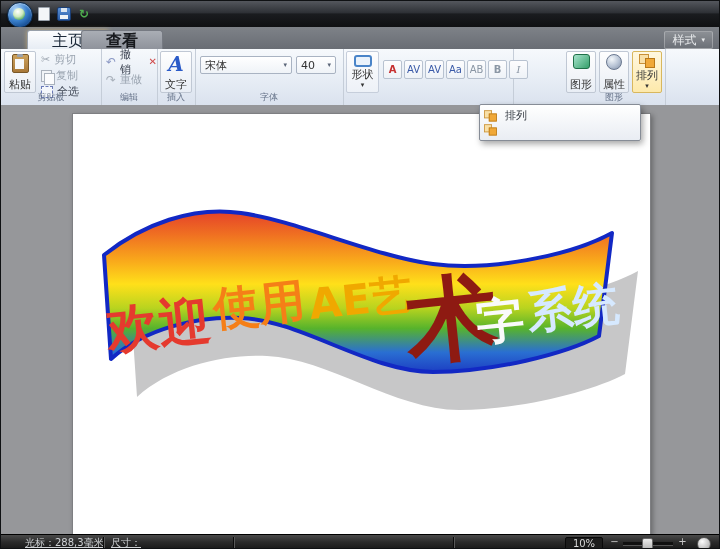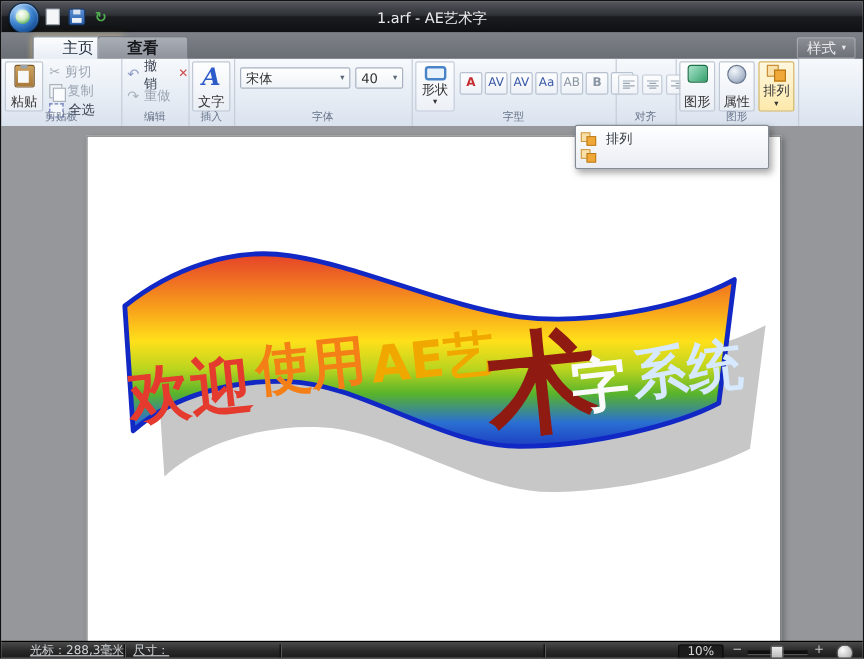--- a/index.html
+++ b/index.html
@@ -19,21 +19,21 @@
   .i-page{width:10px;height:12px;background:#f4f6f8;border:1px solid #98a0aa;border-radius:1px;}
   .i-floppy{width:12px;height:12px;background:linear-gradient(#5a8fd4,#2b5ea8);border:1px solid #1b3e74;border-radius:2px;position:relative;}
   .i-floppy::before{content:"";position:absolute;left:3px;top:0;width:6px;height:4px;background:#d9e4f0;}
   .i-floppy::after{content:"";position:absolute;left:2px;bottom:1px;width:8px;height:4px;background:#eef2f6;}
   .i-refresh{color:#4fae4f;font-size:12px;font-weight:bold;line-height:14px;}
   .wtitle{position:absolute;left:0;right:0;top:6px;text-align:center;font-size:12px;color:#ececee;}
 
   
   .tabrow{position:absolute;left:0;top:26px;right:0;height:22px;
     background:linear-gradient(#7e8288,#696d74);border-bottom:1px solid #5a5e64;}
-  .tab{position:absolute;top:3px;height:19px;line-height:19px;padding:0 24px;font-size:13px;border-radius:3px 3px 0 0;}
+  .tab{position:absolute;top:3px;height:19px;line-height:19px;padding:0 24px;font-size:16px;border-radius:3px 3px 0 0;}
   .tab.active{left:26px;background:linear-gradient(#fcfdfe,#e6ecf4);color:#1c2a3a;
     border:1px solid #98a0aa;border-bottom:none;box-shadow:0 0 5px rgba(255,214,120,.55);}
   .tab.inactive{left:80px;background:linear-gradient(#aaaeb5,#8d919a);color:#17191d;border:1px solid #767a82;border-bottom:none;font-weight:bold;}
   .style-btn{position:absolute;right:6px;top:4px;height:16px;line-height:16px;padding:0 7px;color:#e7e9eb;font-size:12px;
     display:flex;align-items:center;gap:5px;border:1px solid rgba(255,255,255,.28);border-radius:2px;
     background:linear-gradient(rgba(255,255,255,.14),rgba(255,255,255,.02));}
   .caret{font-size:7px;line-height:1;}
 
   
   .ribbon{position:absolute;left:0;top:48px;right:0;height:56px;
@@ -149,21 +149,20 @@
       <div class="qicon">
           <span class="i-page"></span>
         </div>
       <div class="qicon">
           <span class="i-floppy"></span>
         </div>
       <div class="qicon">
           <span class="i-refresh">↻</span>
         </div>
     </div>
-    <div class="wtitle">1.arf - AE艺术字</div>
   </div>
 
   <div class="tabrow">
     <div class="tab active">主页</div>
     <div class="tab inactive">查看</div>
     <div class="style-btn">
       <span>样式</span>
       <span class="caret">▾</span>
     </div>
   </div>
@@ -235,52 +234,22 @@
       </div>
       <div class="fsrow">
         <div class="fbtn c-red">A</div>
         <div class="fbtn c-blue">AV</div>
         <div class="fbtn c-blue">AV</div>
         <div class="fbtn c-blue">Aa</div>
         <div class="fbtn c-gray">AB</div>
         <div class="fbtn c-gray fb-bold">B</div>
         <div class="fbtn c-gray fb-italic">I</div>
       </div>
-      <div class="glabel">字型</div>
-    </div>
-
-    <div class="rgroup g-align">
-      <div class="alrow">
-        <div class="albtn">
-          <span class="align-icon al-left">
-              <b class="w1"></b>
-              <b class="w2"></b>
-              <b class="w1"></b>
-              <b class="w2"></b>
-            </span>
-        </div>
-        <div class="albtn">
-          <span class="align-icon al-center">
-              <b class="w1"></b>
-              <b class="w2"></b>
-              <b class="w1"></b>
-              <b class="w2"></b>
-            </span>
-        </div>
-        <div class="albtn">
-          <span class="align-icon al-right">
-              <b class="w1"></b>
-              <b class="w2"></b>
-              <b class="w1"></b>
-              <b class="w2"></b>
-            </span>
-        </div>
-      </div>
-      <div class="glabel">对齐</div>
-    </div>
+    </div>
+
 
     <div class="rgroup g-graphics">
       <div class="bigbtn gb1">
         <span class="i-shapefill"></span>
         <span class="btn-label">图形</span>
       </div>
       <div class="bigbtn gb2">
         <span class="i-props"></span>
         <span class="btn-label">属性</span>
       </div>

